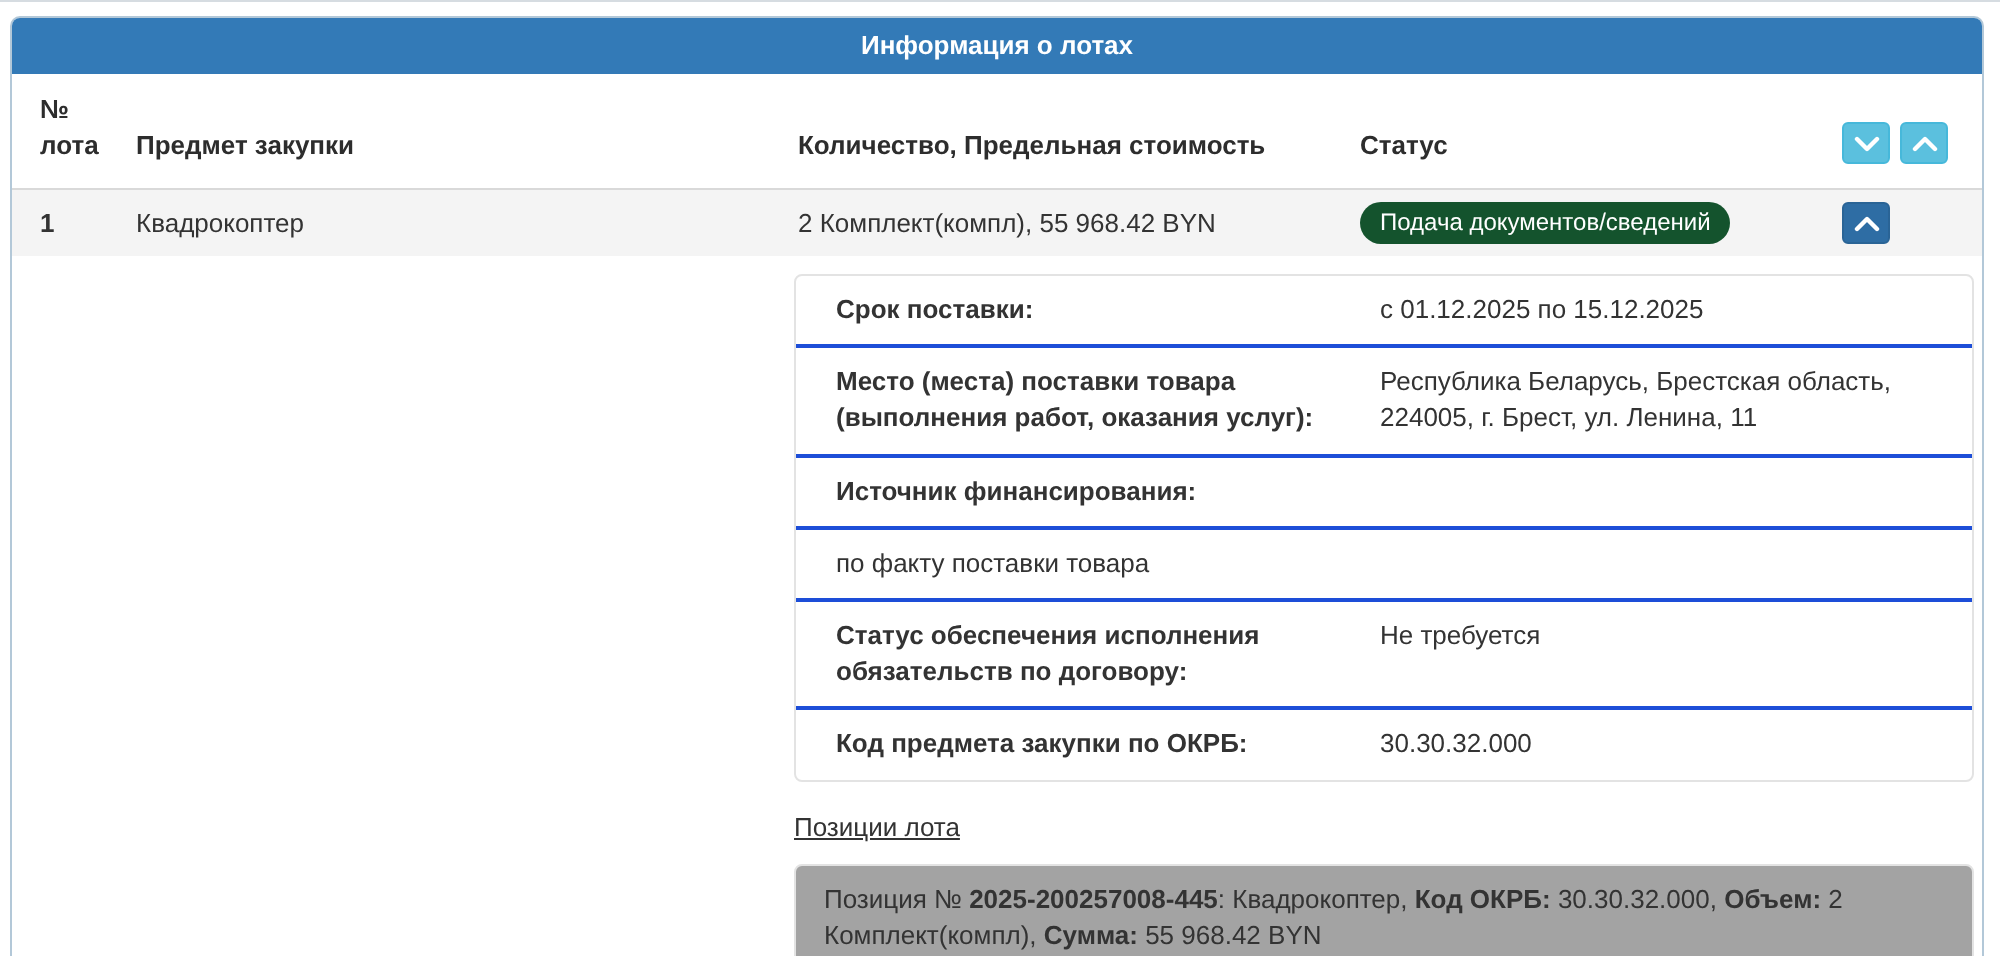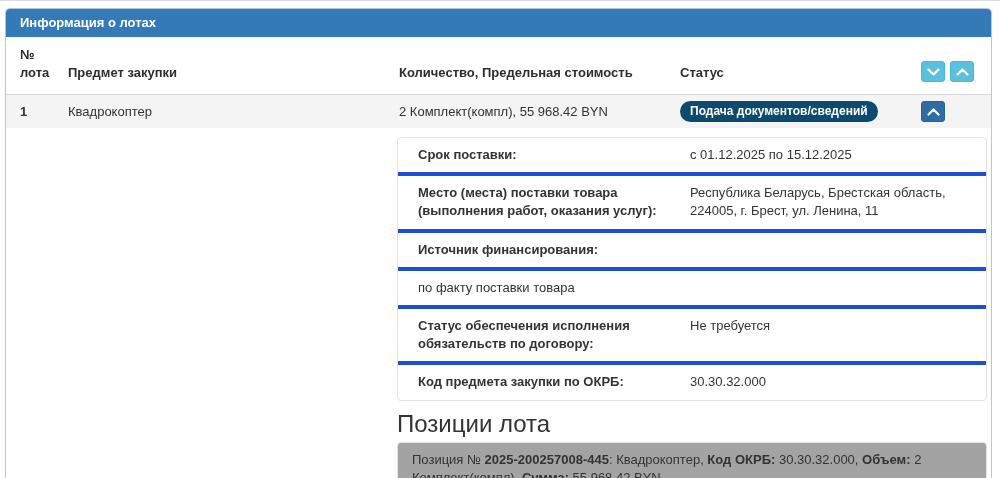--- a/index.html
+++ b/index.html
@@ -13,21 +13,21 @@
   }
   .panel {
     position:absolute; left:5px; top:7px; width:987px;
     background:#fff;
     border:1px solid #b3c8d8;
     border-bottom:3px solid #9db0be;
     border-radius:5px;
   }
   .panel-heading {
     background:#337ab7; color:#fff; font-weight:bold; font-size:13px;
-    padding:7px 14px; border-radius:4px 4px 0 0; line-height:14px;
+    padding:7px 14px; border-radius:4px 4px 0 0; line-height:14px;text-align:center;
   }
   .grid-row {
     display:grid;
     grid-template-columns:48px 331px 281px 229px 1fr;
     padding-left:14px;
   }
   .thead {
     align-items:end;
     padding-top:9px; padding-bottom:12px;
     border-bottom:1px solid #d9d9d9;
@@ -42,37 +42,37 @@
   }
   .btn-info    { background:#5bc0de; border-color:#46b8da; }
   .btn-primary { background:#2e6da4; border-color:#2a6496; }
   .trow {
     background:#f4f4f4; align-items:center;
     padding-top:6px; padding-bottom:6px; line-height:18px;
   }
   .lot-num { font-weight:bold; }
   .badge {
     display:inline-block; justify-self:start;
-    background:#0c4a6e; color:#fff;
-    font-weight:bold; font-size:12px; line-height:13px;
+    background:#14532d; color:#fff;
+    font-weight:normal; font-size:12px; line-height:13px;
     padding:4px 10px 4px; border-radius:11px;
     white-space:nowrap;
   }
   .row-toggle-wrap { padding-left:12px; }
   .details { padding:9px 4px 9px 391px; background:#fff; }
   .dtable { border:1px solid #e3e3e3; border-radius:4px; background:#fff; }
   .drow {
     display:grid; grid-template-columns:272px 1fr; 
     padding:8px 20px; line-height:1.4;
   }
-  .drow + .drow { border-top:4px solid #1d4ed8; }
+  .drow + .drow { border-top:2px solid #1d4ed8; }
   .dlabel { font-weight:bold; }
   .positions-title {
-    font-size:24px; font-weight:400; color:#333;
-    margin:12px 0 7px 0; line-height:22px;
+    font-size:13px; font-weight:400; color:#333;
+    margin:12px 0 7px 0; line-height:22px;text-decoration:underline;
   }
   .position-box {
     border:1px solid #e3e3e3; border-radius:4px;
     padding:8px 14px; line-height:1.45; background:#a3a3a3;
   }
   .position-box b { font-weight:bold; }
   svg.chev { display:block; }
 </style>
 </head>
 <body>

